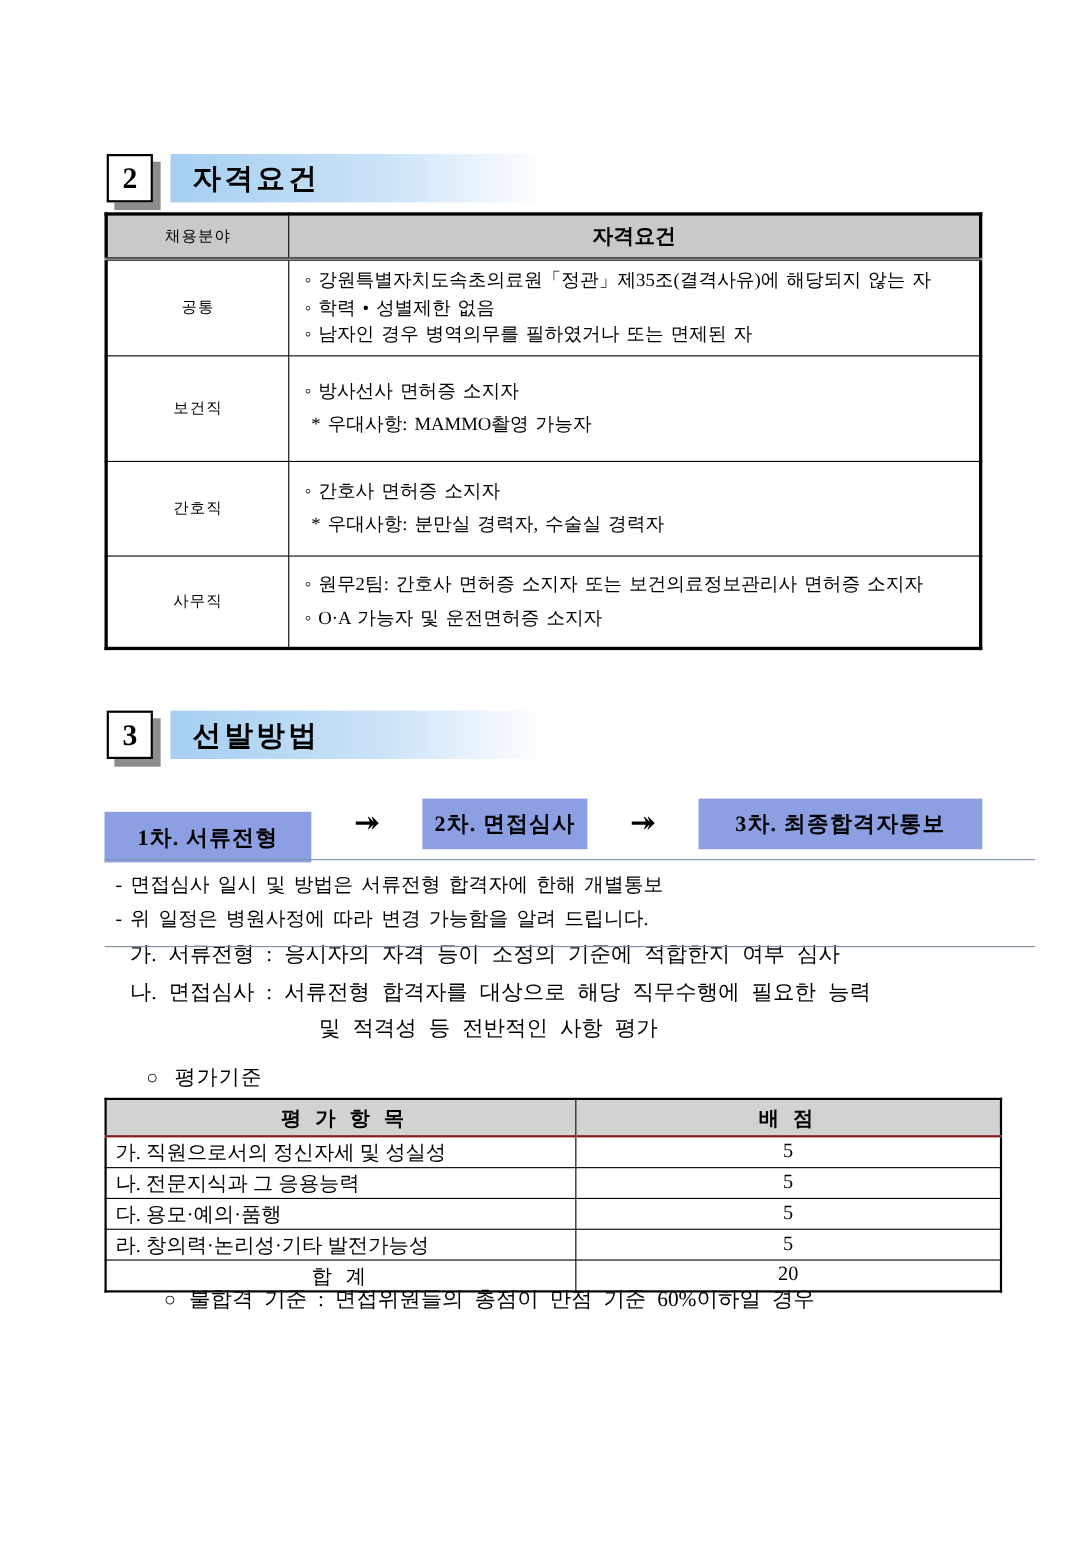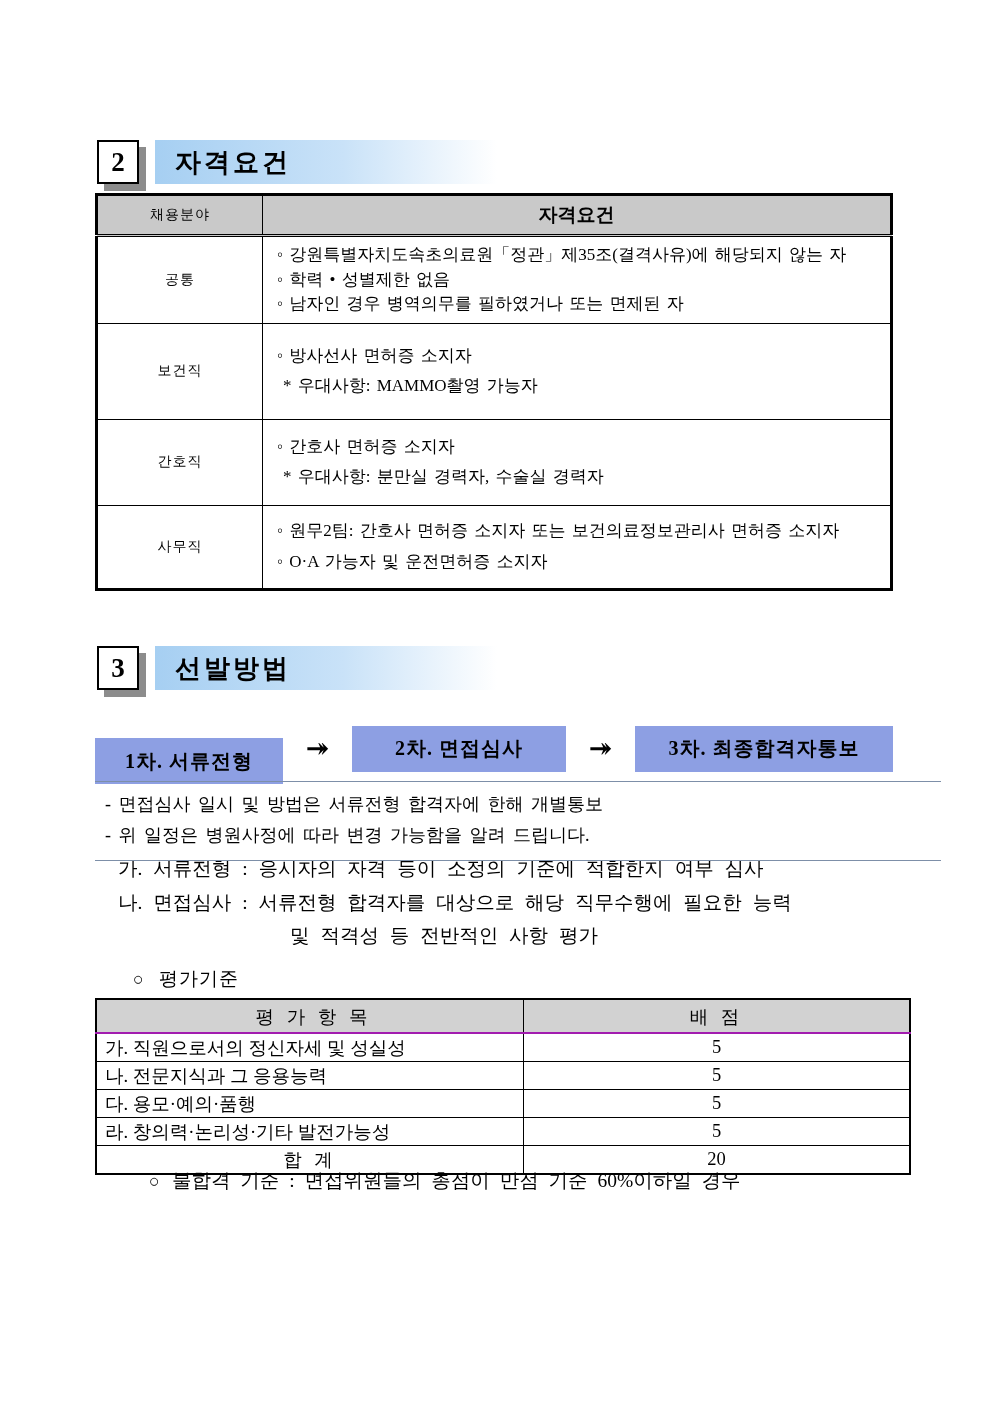--- a/index.html
+++ b/index.html
@@ -68,21 +68,21 @@
 
   
   #flow { position: absolute; top: 713px; left: 95px; width: 798px; display: flex; align-items: center; }
   .flow-box {
     height: 46px;
     background: #8d9fe3;
     display: flex; align-items: center; justify-content: center;
     font-size: 20px; font-weight: bold; letter-spacing: 1px;
     color: #000000;
   }
-  .fb1 { width: 188px; margin-top: 25px; } .fb2 { width: 214px; } .fb3 { width: 258px; }
+  .fb1 { width: 188px; margin-top: 25px; } .fb2 { width: 150px; } .fb3 { width: 258px; }
   .flow-arrow { flex: 1; text-align: center; font-size: 28px; font-weight: bold; line-height: 1; }
 
   
   #notes {
     position: absolute; top: 781px; left: 95px; width: 836px;
     border-top: 1px solid #7d8fa8;
     border-bottom: 1px solid #7d8fa8;
     padding: 7px 0 9px 10px;
   }
   .note-line { font-size: 18px; line-height: 1.72; word-spacing: 3px; }
@@ -100,22 +100,22 @@
     position: absolute; top: 998px; left: 95px;
     width: 816px;
     border-collapse: collapse;
     border: 2px solid #000000;
     table-layout: fixed;
     font-size: 18.5px;
   }
   #criteria-table th, #criteria-table td { border: 1px solid #000000; }
   #criteria-table .c-hdr {
     background: #d2d2d2; height: 30px;
-    font-weight: normal; text-align: center; letter-spacing: 4px;
-    border-bottom: 2px solid #a21caf;
+    font-weight: bold; text-align: center; letter-spacing: 4px;
+    border-bottom: 2px solid #7f1d1d;
   }
   #criteria-table td { height: 25px; }
   #criteria-table .c-item { width: 417px; text-align: left; padding-left: 8px; }
   #criteria-table .c-score { text-align: center; }
   #criteria-table .c-total { text-align: center; letter-spacing: 4px; }
 
   #fail-note { position: absolute; top: 1167px; left: 149px; font-size: 19.5px; word-spacing: 5px; }
   #fail-note .bullet { margin-right: 12px; font-size: 18px; }
 </style>
 </head>

